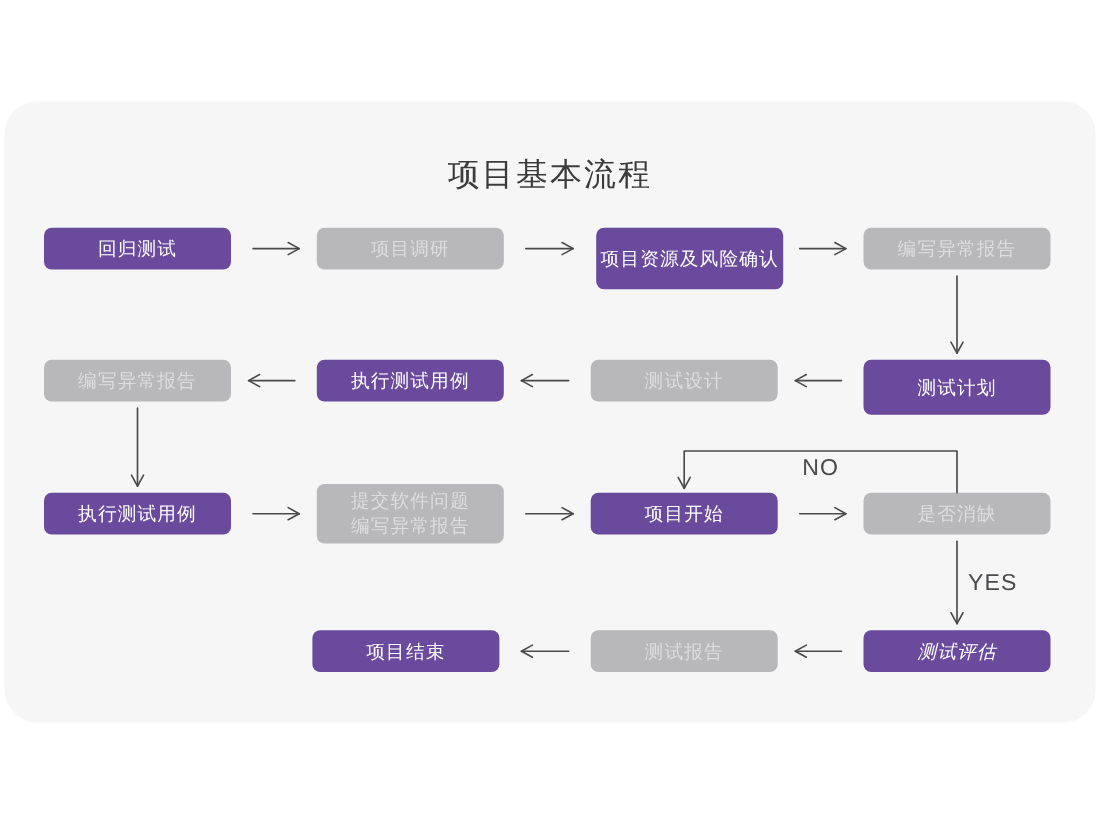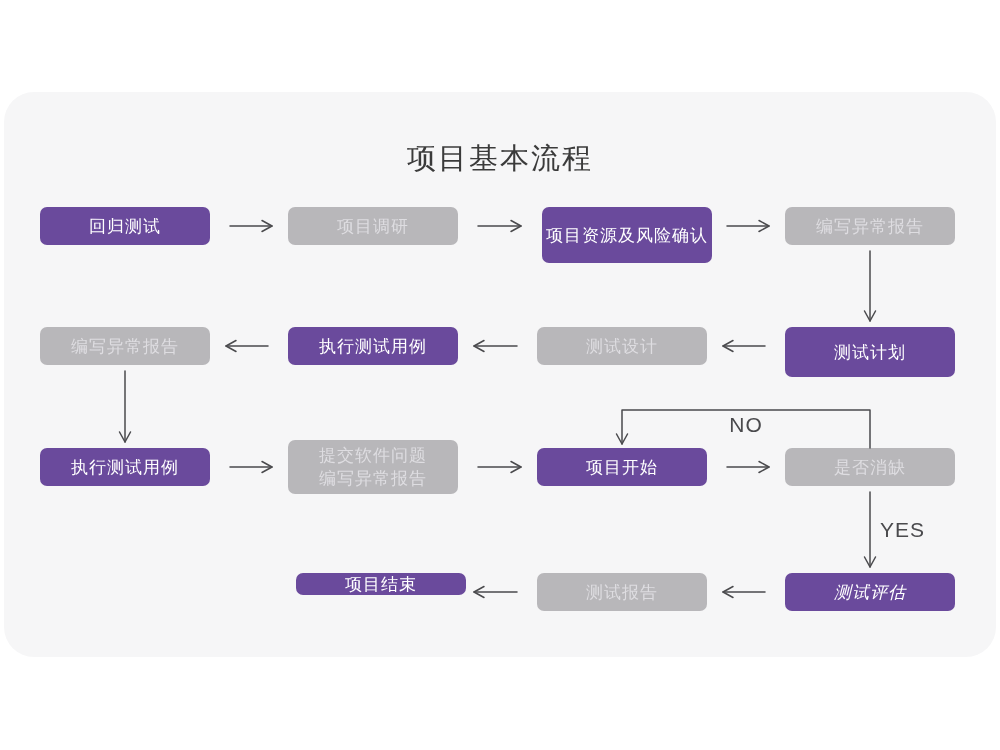--- a/index.html
+++ b/index.html
@@ -47,21 +47,21 @@
       <div class="node secondary" style="left: 785px; top: 207px; height: 38px;">编写异常报告</div>
       <div class="node secondary" style="left: 40px; top: 327px; height: 38px;">编写异常报告</div>
       <div class="node primary" style="left: 288px; top: 327px; height: 38px;">执行测试用例</div>
       <div class="node secondary" style="left: 537px; top: 327px; height: 38px;">测试设计</div>
       <div class="node primary" style="left: 785px; top: 327px; height: 50px;">测试计划</div>
       <div class="node primary" style="left: 40px; top: 448px; height: 38px;">执行测试用例</div>
       <div class="node secondary" style="left: 288px; top: 440px; height: 54px;">提交软件问题
 编写异常报告</div>
       <div class="node primary" style="left: 537px; top: 448px; height: 38px;">项目开始</div>
       <div class="node secondary" style="left: 785px; top: 448px; height: 38px;">是否消缺</div>
-      <div class="node primary" style="left: 296px; top: 573px; height: 22px;">项目结束</div>
+      <div class="node primary" style="left: 284px; top: 573px; height: 38px;">项目结束</div>
       <div class="node secondary" style="left: 537px; top: 573px; height: 38px;">测试报告</div>
       <div class="node primary" style="left: 785px; top: 573px; height: 38px; font-style: italic;">测试评估</div>
     </div>
   <svg id="edges" xmlns="http://www.w3.org/2000/svg">
       <g>
         <path d="M 230 226 L 272 226"></path>
         <path d="M 262 231.5 L 272 226 L 262 220.5"></path>
       </g>
       <g>
         <path d="M 478 226 L 521 226"></path>

